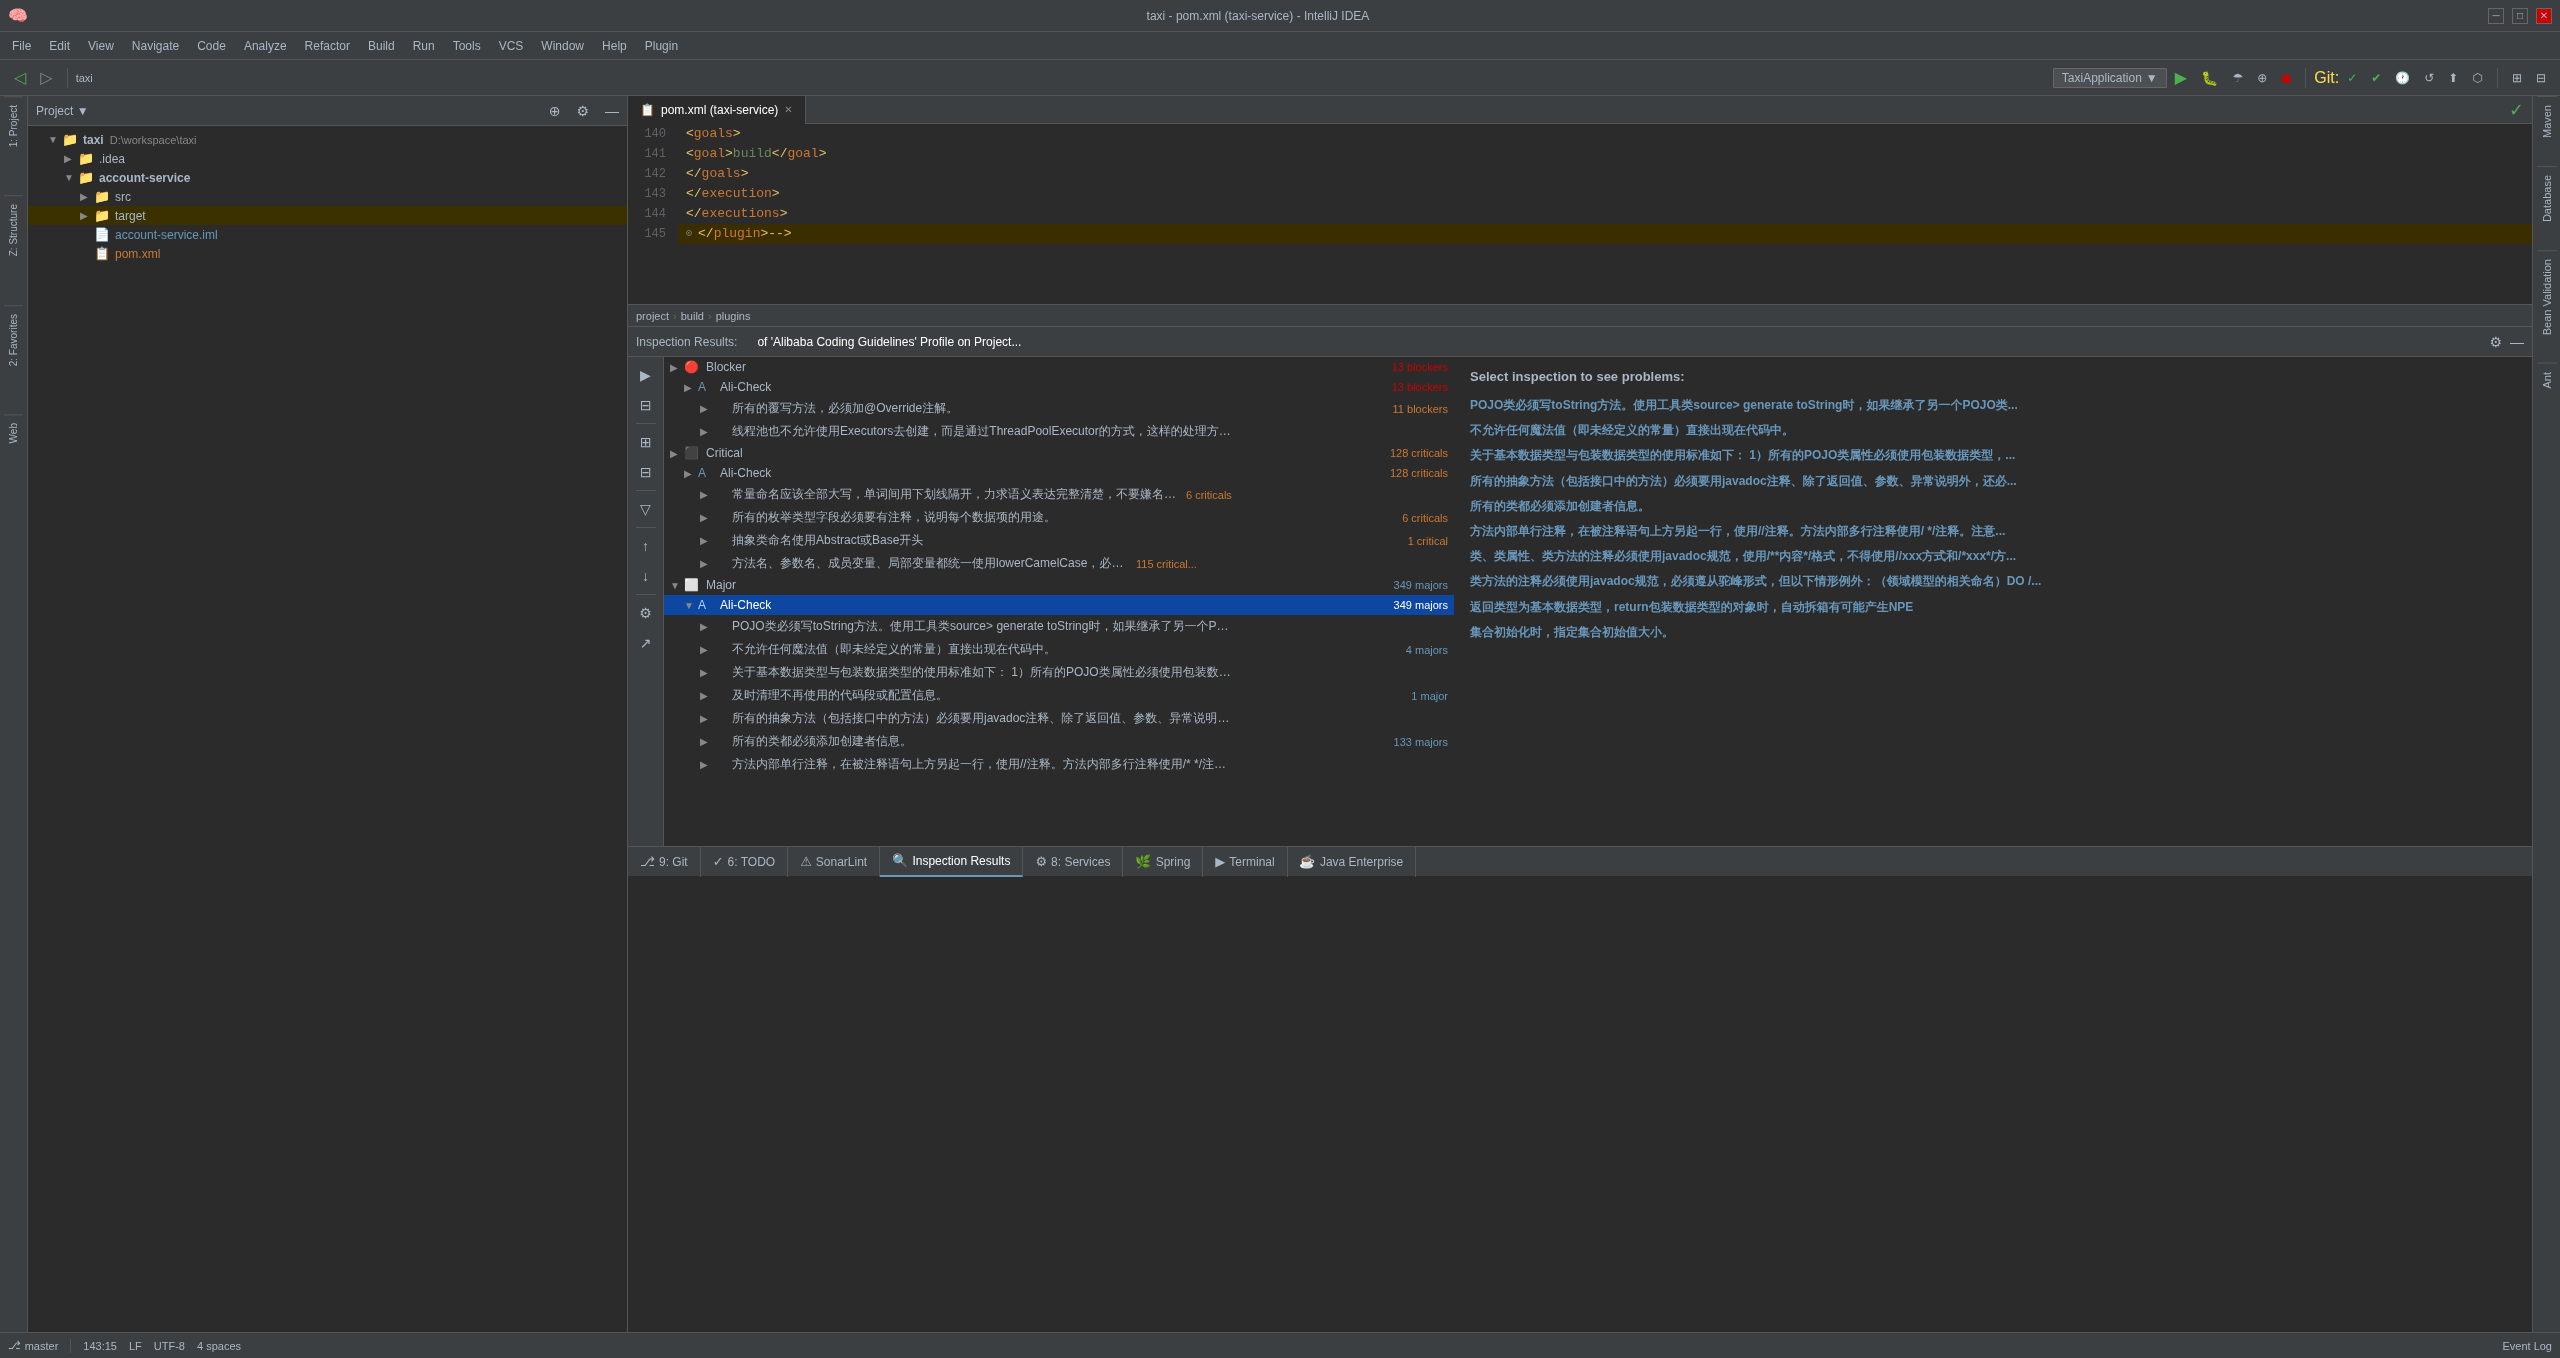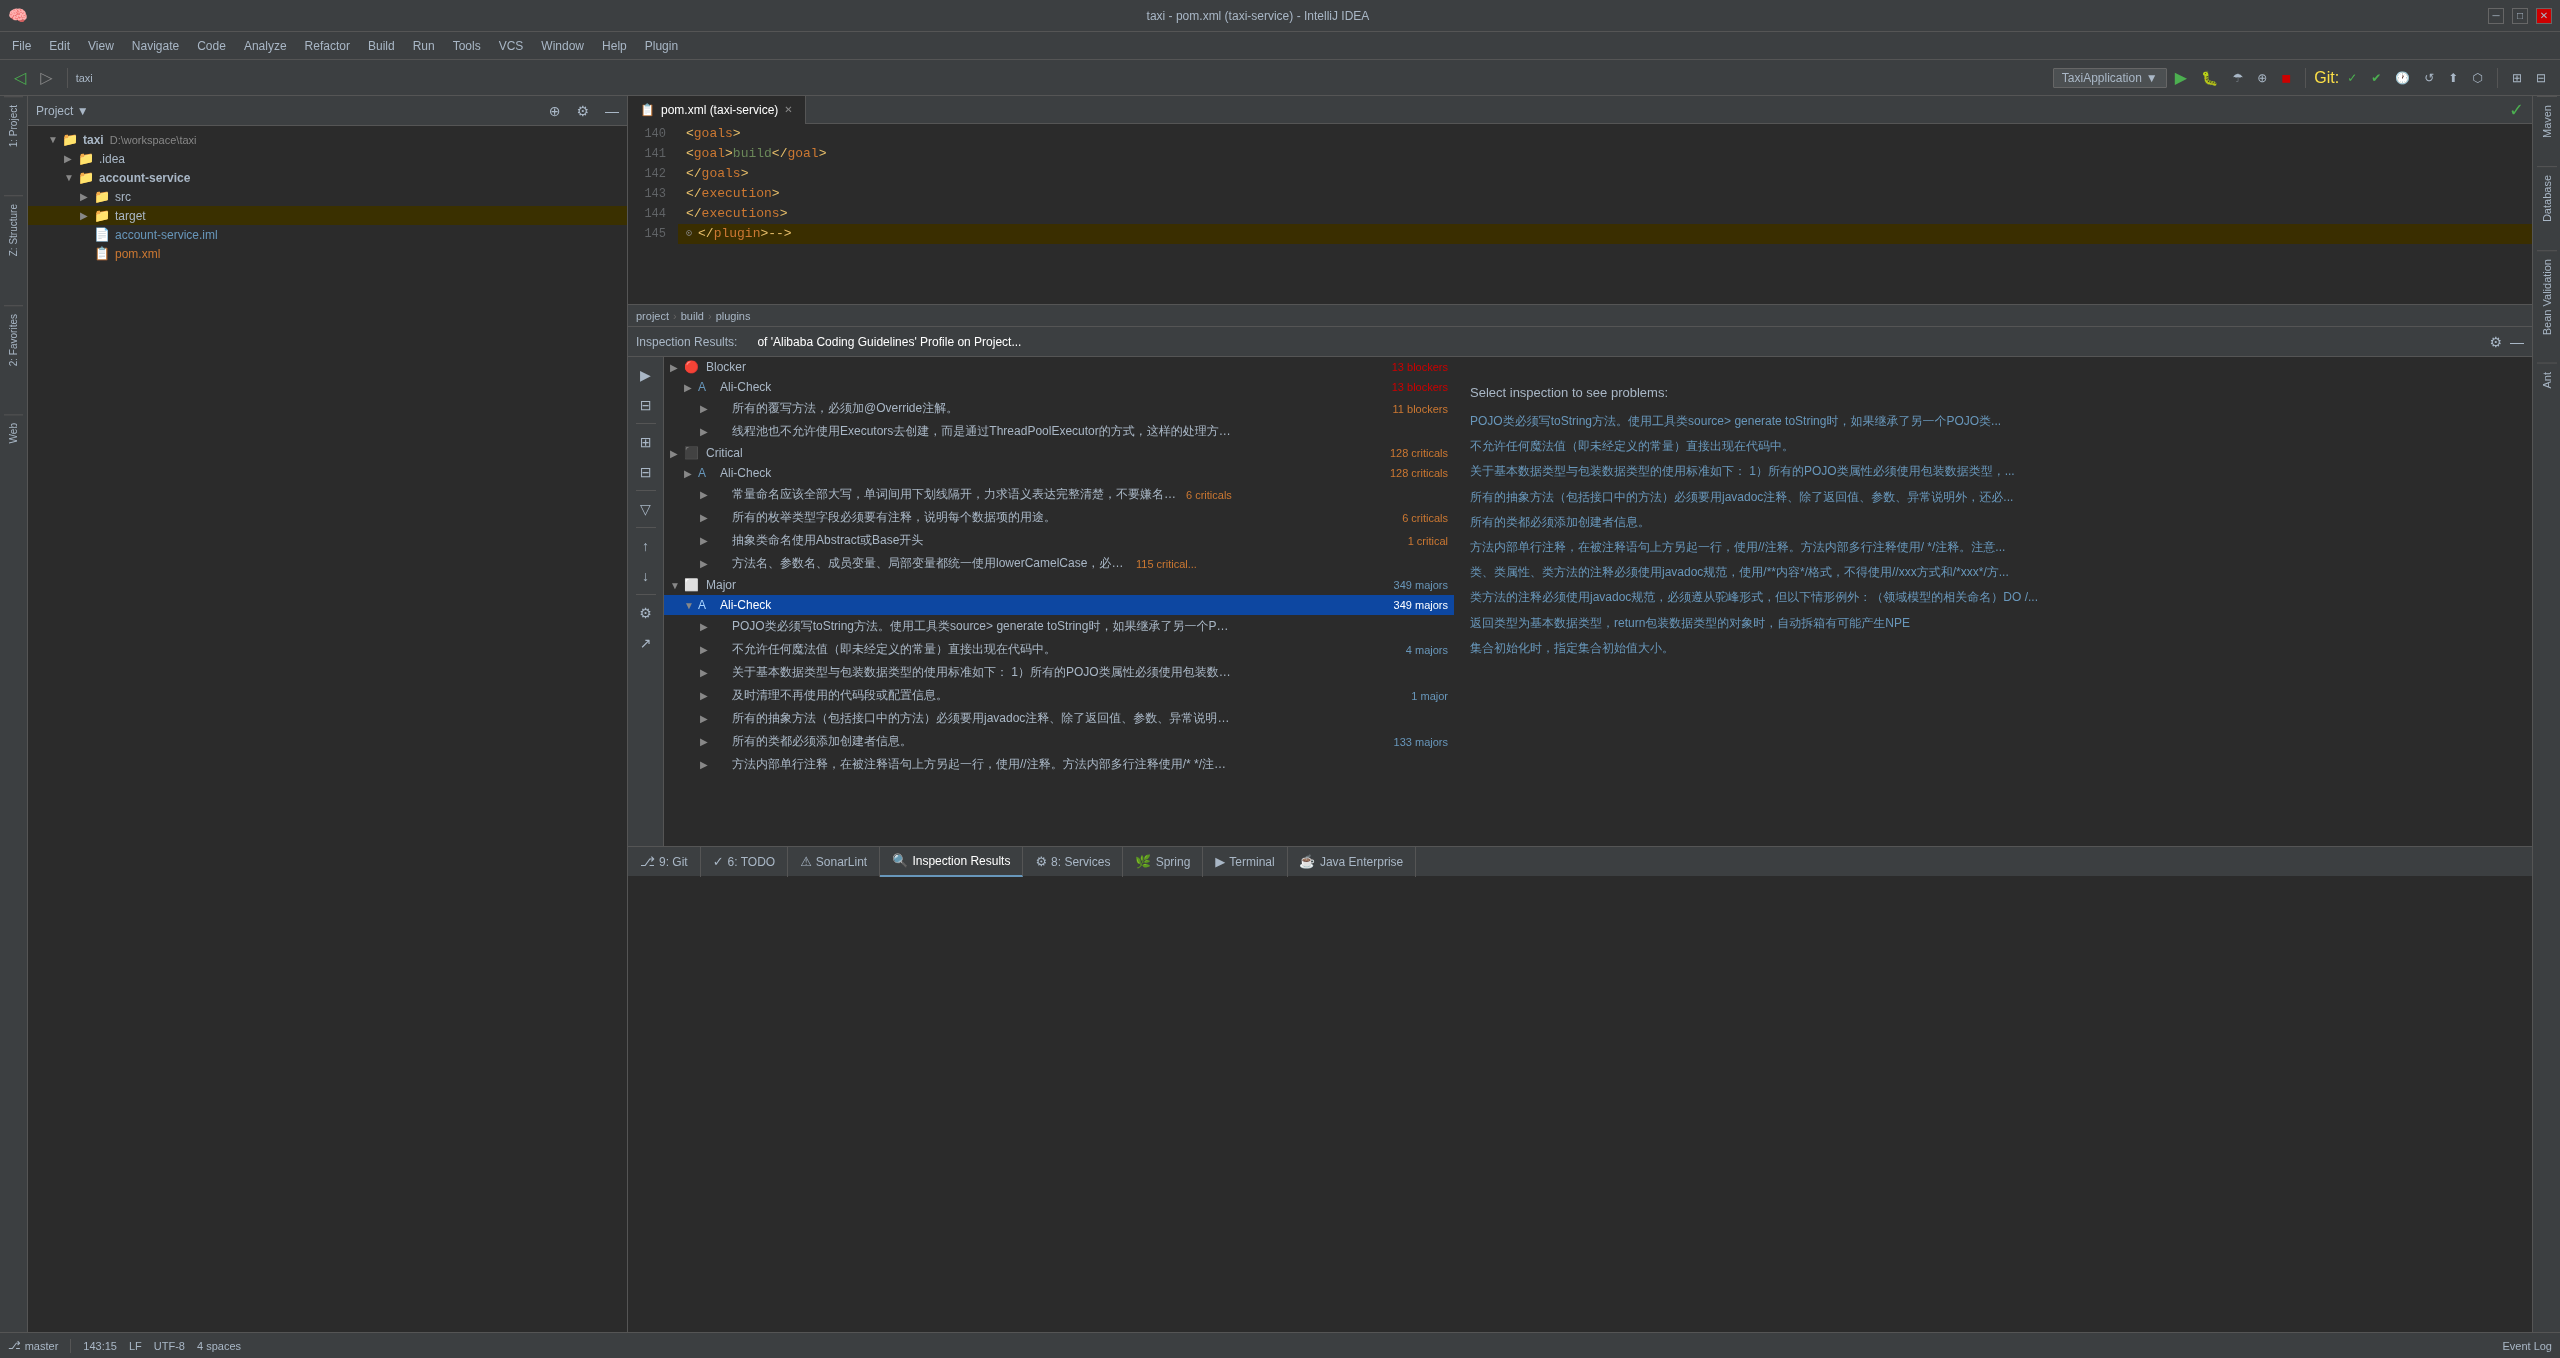--- a/index.html
+++ b/index.html
@@ -90,21 +90,21 @@
     .blocker-icon { color: #cc0000; }
     .insp-label { flex: 1; color: #a9b7c6; }
     .insp-count { color: #a9b7c6; font-size: 11px; margin-left: 4px; }
     .insp-count.red { color: #cc0000; }
     .insp-count.orange { color: #cc7832; }
     .insp-count.blue { color: #6897bb; }
     .ali-check-label { color: #a9b7c6; }
     .ali-check-selected { color: #ffffff; }
 
     
-    .inspection-desc { flex: 1; background: #2b2b2b; padding: 28px 16px; overflow: auto; }
+    .inspection-desc { flex: 1; background: #2b2b2b; padding: 12px 16px; overflow: auto; font-weight: bold; }
     .desc-title { font-size: 13px; color: #a9b7c6; margin-bottom: 12px; }
     .desc-item { color: #6897bb; font-size: 12px; line-height: 1.6; margin-bottom: 6px; cursor: pointer; }
 
     
     .vertical-tabs-right { width: 28px; background: #3c3f41; border-left: 1px solid #555; display: flex; flex-direction: column; align-items: center; }
     .vtab { writing-mode: vertical-rl; transform: rotate(180deg); padding: 8px 4px; font-size: 11px; color: #a9b7c6; cursor: pointer; border-bottom: 1px solid #555; }
 
     
     .vertical-tabs-left { width: 28px; background: #3c3f41; border-right: 1px solid #555; display: flex; flex-direction: column; align-items: center; }
 

